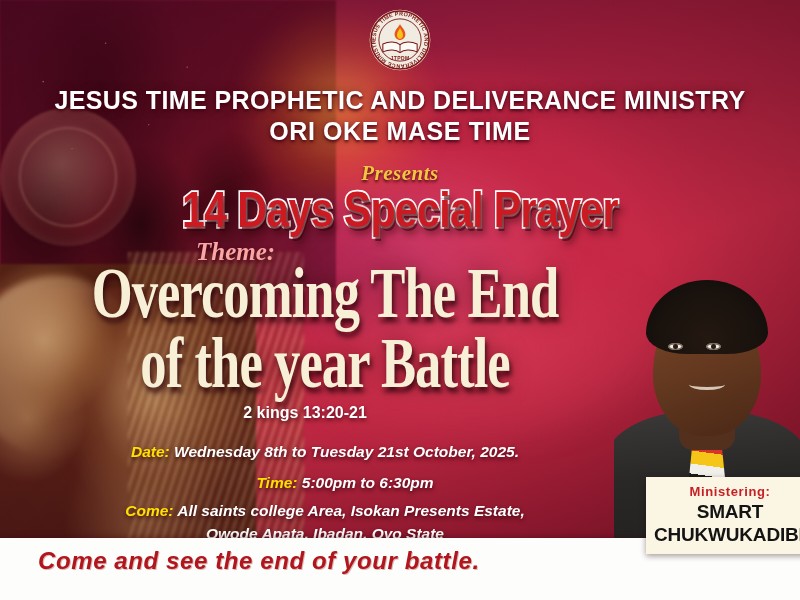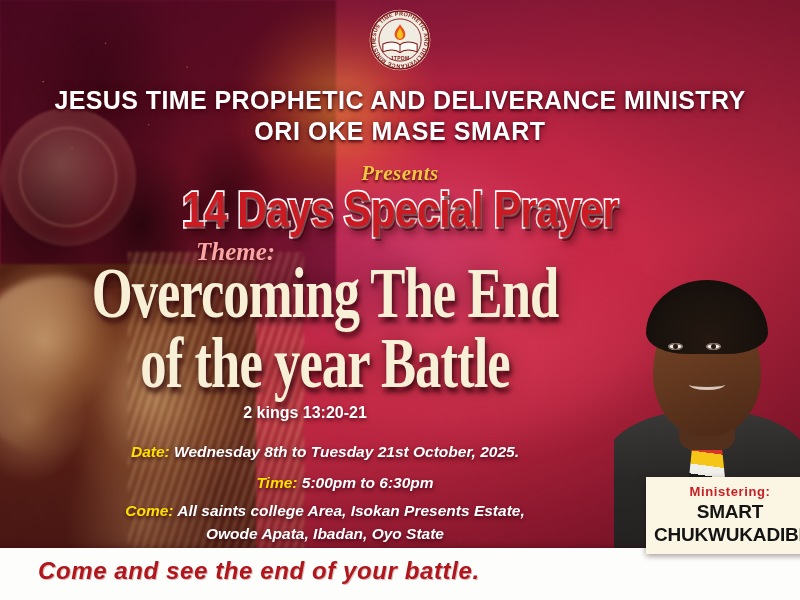--- a/index.html
+++ b/index.html
@@ -188,21 +188,21 @@
     text-shadow:0 2px 4px rgba(50,0,12,.85);
     font-style:italic;
   }
   .detail-row .lbl { color:#ffe100; }
   .row-date  { top:440px; }
   .row-time  { top:471px;margin-left:40px; }
   .row-venue { top:499px; }
 
   
   .bottom-bar {
-    position:absolute; left:0; right:0; bottom:0; height:52px; z-index:7;
+    position:absolute; left:0; right:0; bottom:0; height:62px; z-index:7;
     background:#fdfdfb;
     box-shadow:0 -2px 5px rgba(60,0,12,.3);
   }
   .tagline {
     position:absolute; left:38px; top:9px;
     font-size:24px; font-weight:bold; font-style:italic;
     color:#b0161c;
     letter-spacing:.6px;
     text-shadow:1px 1px 0 rgba(140,20,24,.3);
   }
@@ -322,21 +322,21 @@
       <path d="M50 32 C53 37 55 40 54.5 44 C54 47 51.5 48.5 50 48.5 C48.5 48.5 46 47 45.5 44 C45 40 47 37 50 32 Z" fill="#f6c21c"></path>
 
       <path d="M24 56 C33 52 44 52 50 57 C56 52 67 52 76 56 L76 68 C67 64 56 64 50 69 C44 64 33 64 24 68 Z" fill="#fbfaf5" stroke="#7d1412" stroke-width="1.6" stroke-linejoin="round"></path>
       <line x1="50" y1="57" x2="50" y2="69" stroke="#7d1412" stroke-width="1.4"></line>
       <text x="50" y="81" text-anchor="middle" font-family="Liberation Sans, sans-serif" font-size="7.6" font-weight="bold" fill="#7d1412" letter-spacing="0.6">JTPDM</text>
     </svg>
   </div>
 
   <div class="header">
     <div class="ministry-name">JESUS TIME PROPHETIC AND DELIVERANCE MINISTRY</div>
-    <div class="ministry-sub">ORI OKE MASE SMART</div>
+    <div class="ministry-sub">ORI OKE MASE TIME</div>
   </div>
 
   <div class="presents">Presents</div>
   <div class="event-title">14 Days Special Prayer</div>
 
   <div class="theme-label">Theme:</div>
   <div class="theme-line theme-line-1">Overcoming The End</div>
   <div class="theme-line theme-line-2">of the year Battle</div>
 
   <div class="scripture">2 kings 13:20-21</div>

